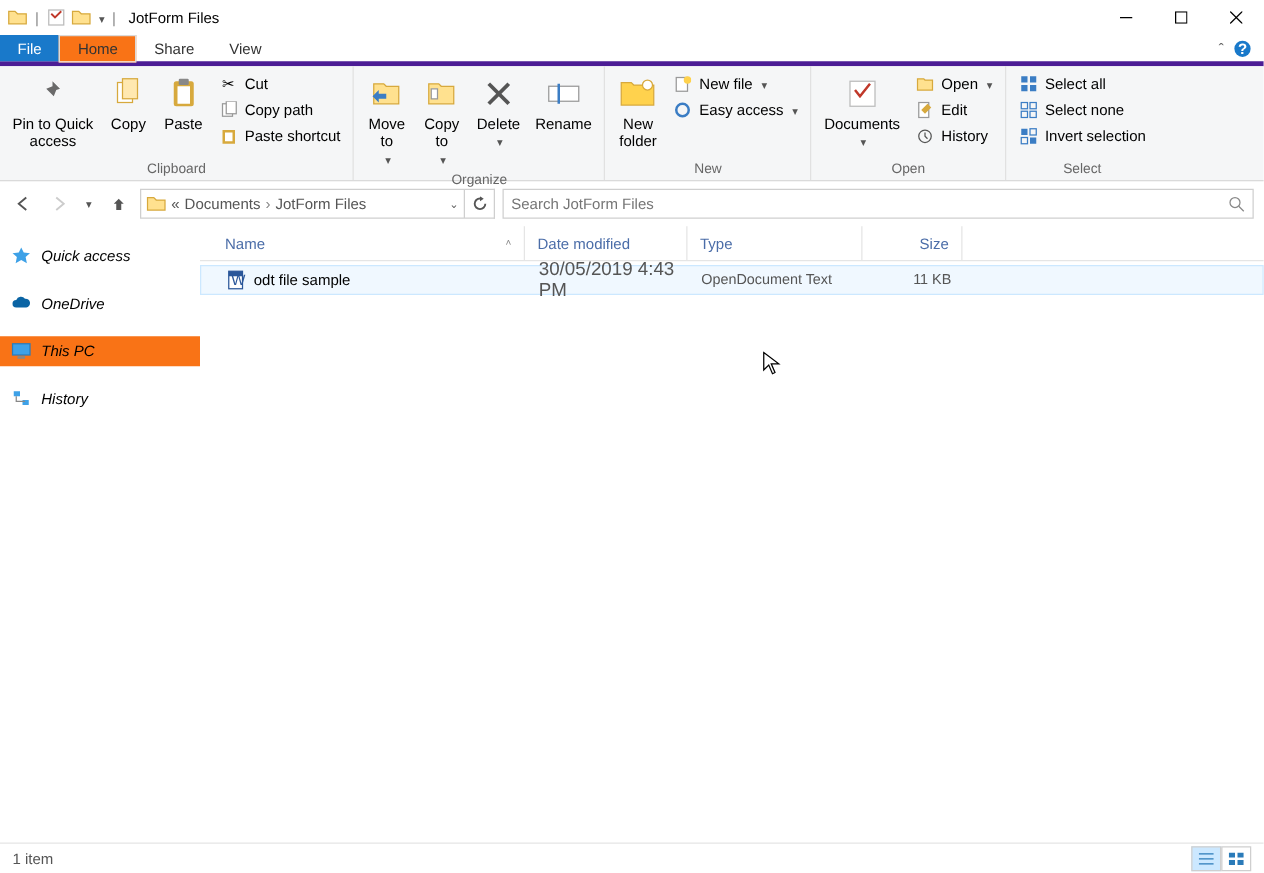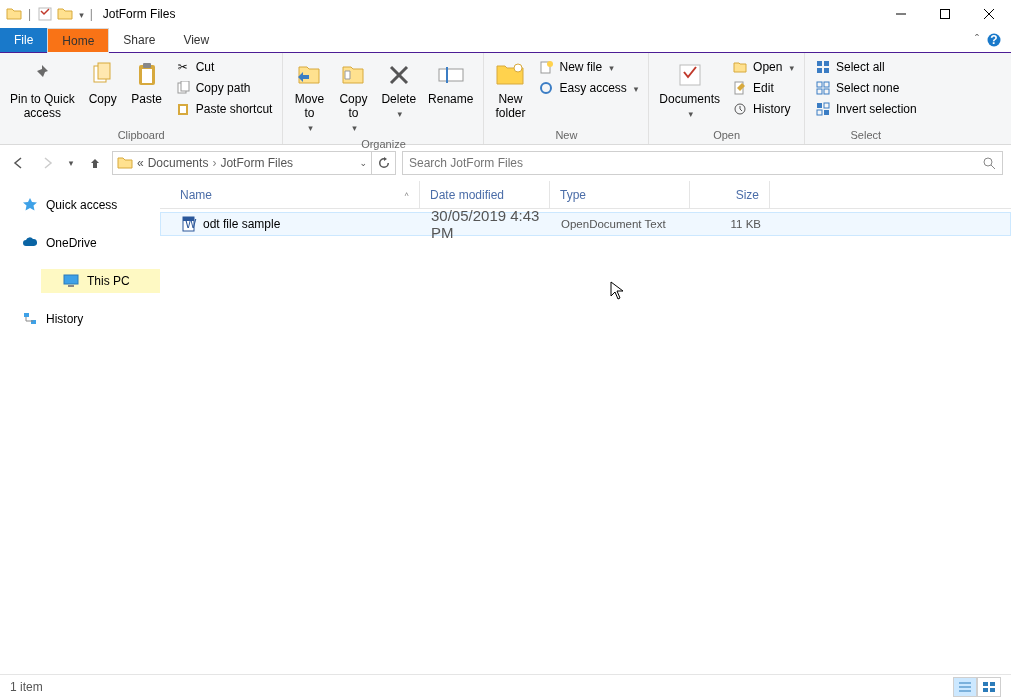--- a/index.html
+++ b/index.html
@@ -7,21 +7,21 @@
 
 
 .titlebar { height: 28px; display: flex; align-items: center; padding-left: 6px; }
 .titlebar .qat { display: flex; align-items: center; gap: 4px; }
 .titlebar .qat .sep { color: #888; margin: 0 2px; }
 .titlebar .title { margin-left: 8px; color: #000; }
 .titlebar .winctrl { margin-left: auto; display: flex; }
 .titlebar .winctrl div { width: 44px; height: 28px; display: flex; align-items: center; justify-content: center; }
 
 
-.tabrow { height: 25px; display: flex; align-items: stretch; border-bottom: 1px solid #4c1d95; justify-content: space-between; }
+.tabrow { height: 25px; display: flex; align-items: stretch; border-bottom: 4px solid #4c1d95; justify-content: space-between; }
 .tabrow .tab { padding: 0 14px; display: flex; align-items: center; color: #333; }
 .tabrow .tab.file { background: #1979ca; color: #fff; }
 .tabrow .tab.active { background: #f97316; border: 1px solid #dadada; border-bottom: 1px solid #f5f6f7; margin-bottom: -1px; }
 .tabrow .spacer { flex: 1; }
 .tabrow .help { display: flex; align-items: center; padding-right: 10px; gap: 8px; }
 
 
 .ribbon { background: #f5f6f7; border-bottom: 1px solid #dadada; display: flex; height: 92px; }
 .ribbon .group { border-right: 1px solid #e1e1e1; padding: 4px 6px 0 6px; display: flex; flex-direction: column; }
 .ribbon .group .body { flex: 1; display: flex; align-items: flex-start; gap: 4px; }
@@ -38,22 +38,22 @@
 .navbtn.disabled { color: #bbb; }
 .address { flex: 0 0 260px; height: 24px; border: 1px solid #cfcfcf; display: flex; align-items: center; padding: 0 4px; gap: 4px; color: #555; background: #fff; }
 .address .crumb { display: flex; align-items: center; gap: 4px; }
 .refresh { width: 24px; height: 24px; border: 1px solid #cfcfcf; border-left: none; display: flex; align-items: center; justify-content: center; color: #555; }
 .searchbox { flex: 1; height: 24px; border: 1px solid #cfcfcf; display: flex; align-items: center; padding: 0 6px; color: #888; }
 .searchbox input { border: none; outline: none; flex: 1; font-size: 12px; color: #333; }
 
 
 .split { display: flex; height: calc(698px - 28px - 25px - 92px - 36px - 24px); }
 .navpane { width: 160px; padding: 12px 0; }
-.navpane .item { display: flex; align-items: center; gap: 8px; padding: 4px 6px 4px 22px; }
-.navpane .item.selected { background: #fef9c3; margin-left: 41px; }
+.navpane .item { display: flex; align-items: center; gap: 8px; padding: 4px 6px 4px 9px; font-style: italic; }
+.navpane .item.selected { background: #f97316; }
 .navpane .gap { height: 14px; }
 
 .content { flex: 1; position: relative; }
 .colheaders { display: flex; border-bottom: 1px solid #e5e5e5; height: 28px; align-items: flex-end; color: #4b6da8; padding-left: 10px; }
 .colheaders .col { padding: 0 10px; display: flex; align-items: center; gap: 6px; border-right: 1px solid #e5e5e5; height: 100%; }
 .col.name { width: 250px; }
 .col.date { width: 130px; }
 .col.type { width: 140px; }
 .col.size { width: 80px; justify-content: flex-end; }
 .row { display: flex; align-items: center; height: 24px; padding-left: 10px; border: 1px solid #cce8ff; background: #f0f8ff; margin-top: 3px; }

